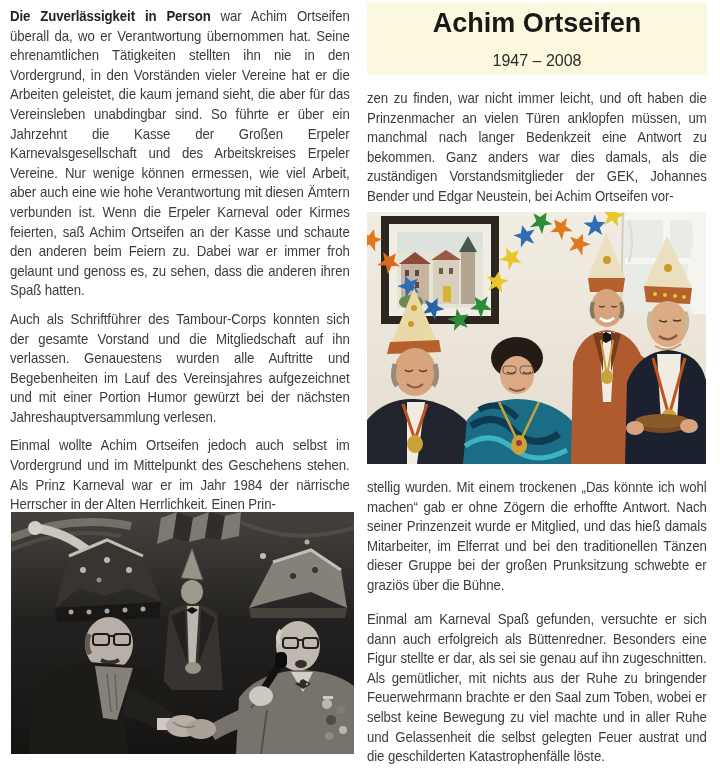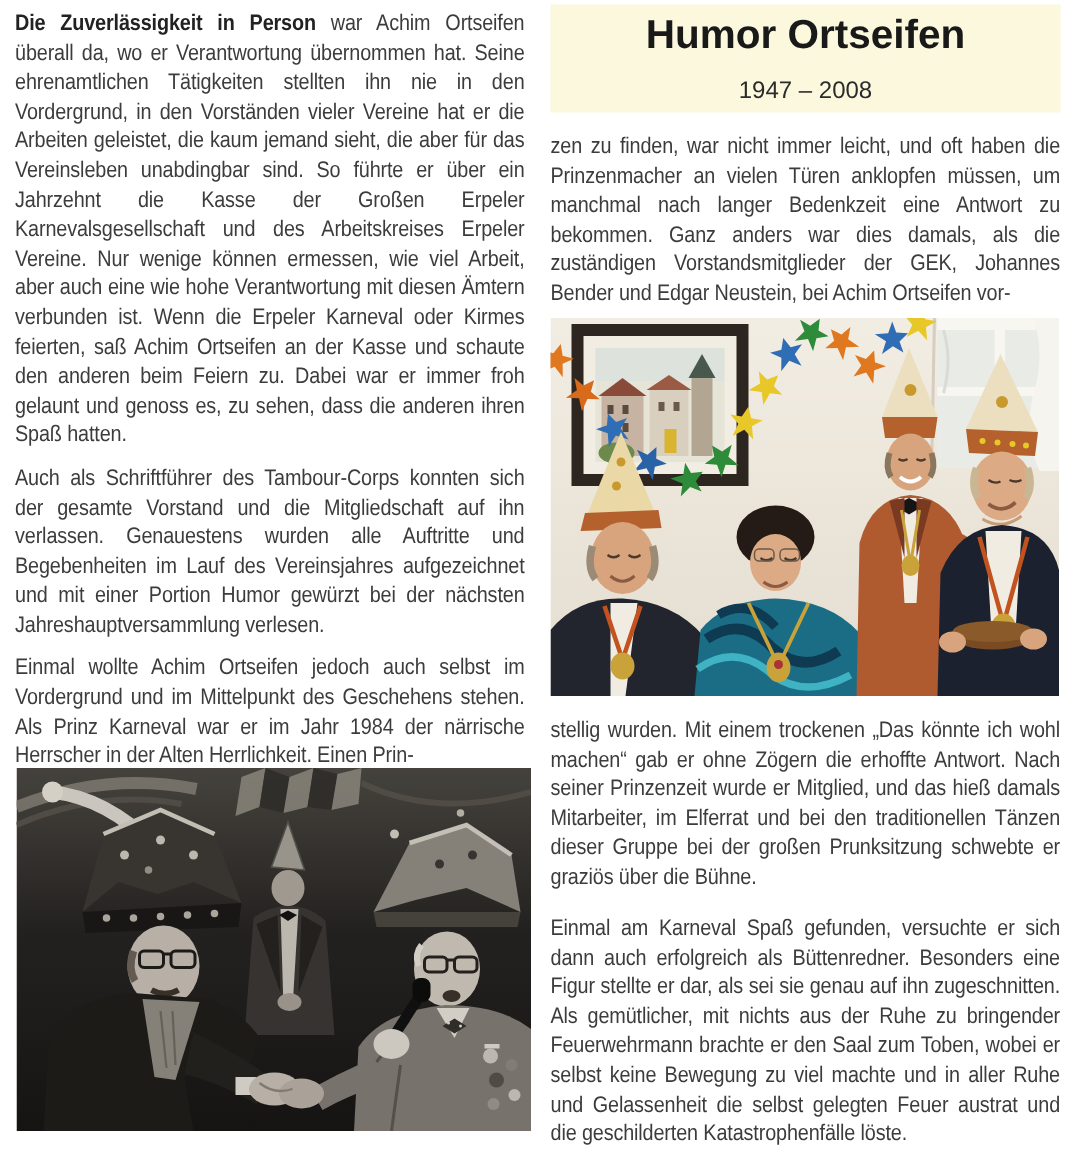--- a/index.html
+++ b/index.html
@@ -28,21 +28,21 @@
 
 <div class="page">
 
   <div class="textblock col-left">
     <p><span class="lead">Die Zuverlässigkeit in Person</span><span> war Achim Ortseifen überall da, wo er Verantwortung übernommen hat. Seine ehrenamtlichen Tätigkeiten stellten ihn nie in den Vordergrund, in den Vorständen vieler Vereine hat er die Arbeiten geleistet, die kaum jemand sieht, die aber für das Vereinsleben unabdingbar sind. So führte er über ein Jahrzehnt die Kasse der Großen Erpeler Karnevalsgesellschaft und des Arbeitskreises Erpeler Vereine. Nur wenige können ermessen, wie viel Arbeit, aber auch eine wie hohe Verantwortung mit diesen Ämtern verbunden ist. Wenn die Erpeler Karneval oder Kirmes feierten, saß Achim Ortseifen an der Kasse und schaute den anderen beim Feiern zu. Dabei war er immer froh gelaunt und genoss es, zu sehen, dass die anderen ihren Spaß hatten.</span></p>
     <p>Auch als Schriftführer des Tambour-Corps konnten sich der gesamte Vorstand und die Mitgliedschaft auf ihn verlassen. Genauestens wurden alle Auftritte und Begebenheiten im Lauf des Vereinsjahres aufgezeichnet und mit einer Portion Humor gewürzt bei der nächsten Jahreshauptversammlung verlesen.</p>
     <p>Einmal wollte Achim Ortseifen jedoch auch selbst im Vordergrund und im Mittelpunkt des Geschehens stehen. Als Prinz Karneval war er im Jahr 1984 der närrische Herrscher in der Alten Herrlichkeit. Einen Prin-</p>
   </div>
 
   <div class="title-box">
-    <div class="name">Humor Ortseifen</div>
+    <div class="name">Achim Ortseifen</div>
     <div class="years">1947 – 2008</div>
   </div>
 
   <div class="textblock rp1">zen zu finden, war nicht immer leicht, und oft haben die Prinzenmacher an vielen Türen anklopfen müssen, um manchmal nach langer Bedenkzeit eine Antwort zu bekommen. Ganz anders war dies damals, als die zuständigen Vorstandsmitglieder der GEK, Johannes Bender und Edgar Neustein, bei Achim Ortseifen vor-</div>
   <div class="textblock rp2">stellig wurden. Mit einem trockenen „Das könnte ich wohl machen“ gab er ohne Zögern die erhoffte Antwort. Nach seiner Prinzenzeit wurde er Mitglied, und das hieß damals Mitarbeiter, im Elferrat und bei den traditionellen Tänzen dieser Gruppe bei der großen Prunksitzung schwebte er graziös über die Bühne.</div>
   <div class="textblock rp3">Einmal am Karneval Spaß gefunden, versuchte er sich dann auch erfolgreich als Büttenredner. Besonders eine Figur stellte er dar, als sei sie genau auf ihn zugeschnitten. Als gemütlicher, mit nichts aus der Ruhe zu bringender Feuerwehrmann brachte er den Saal zum Toben, wobei er selbst keine Bewegung zu viel machte und in aller Ruhe und Gelassenheit die selbst gelegten Feuer austrat und die geschilderten Katastrophenfälle löste.</div>
 
   <svg class="photo photo-color" width="339" height="252" viewBox="0 0 339 252" role="img" aria-label="Farbfoto: Karnevalsszene mit vier Personen mit Narrenkappen, Sternengirlande und Bild an der Wand">
     <defs>
       <path id="st" d="M0,-11 L3.2,-3.8 L11,-3.8 L4.6,1.4 L7,10 L0,4.6 L-7,10 L-4.6,1.4 L-11,-3.8 L-3.2,-3.8 Z"></path>

